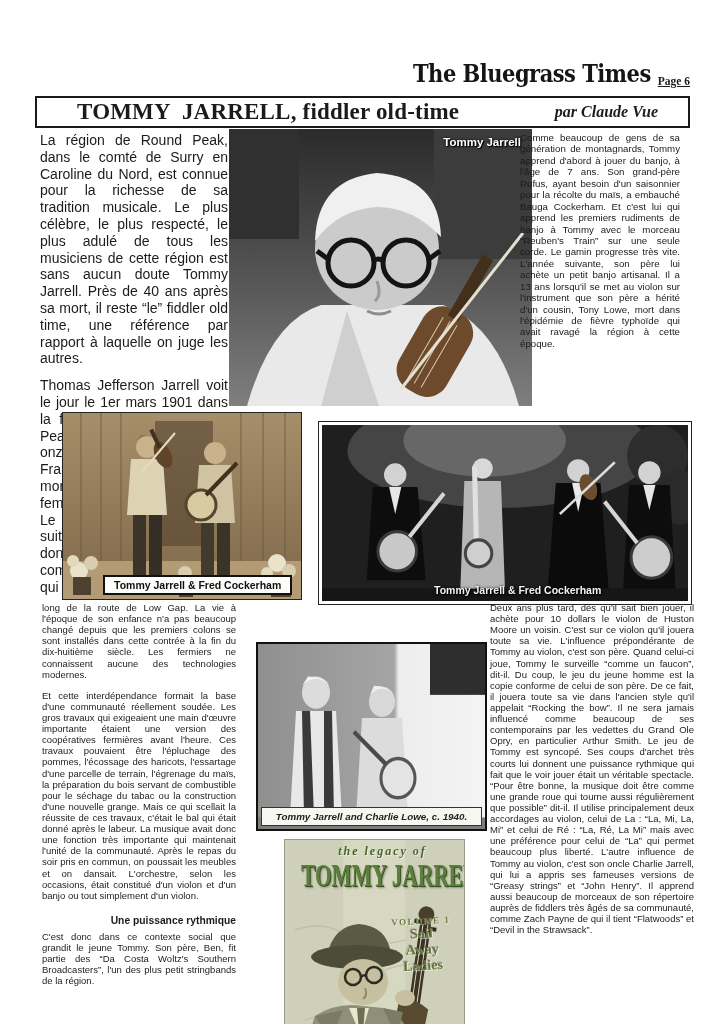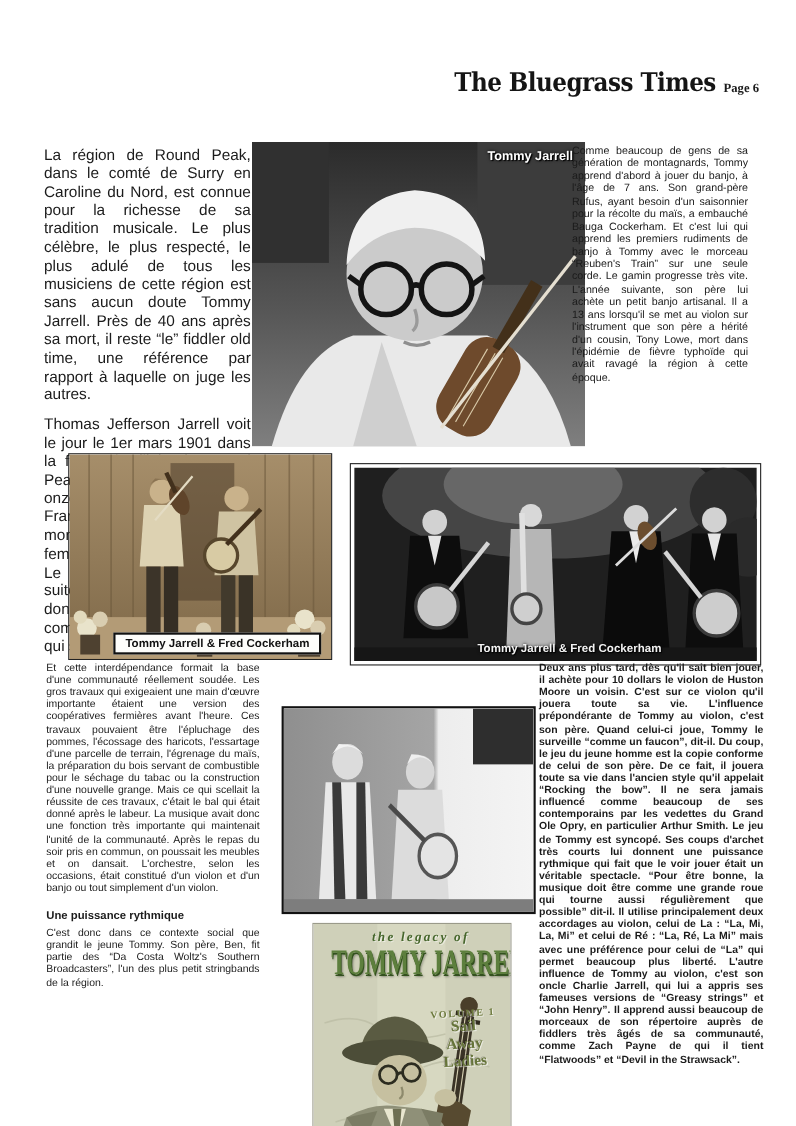--- a/index.html
+++ b/index.html
@@ -9,41 +9,41 @@
     overflow:hidden;
     margin-top:44px;
   }
   
   .masthead-row { position:absolute; top:19px; right:34px; display:flex; align-items:flex-end; gap:7px; }
   .masthead {
     font-family:"DejaVu Serif","Liberation Serif",serif; font-weight:bold;
     font-size:21px; letter-spacing:-0.5px; transform:scaleY(1.12); transform-origin:bottom;
     color:#151515;
   }
-  .page-num { font-family:"Liberation Serif",serif; font-weight:bold; font-size:11.5px; padding-bottom:1px; }
+  .page-num { font-family:"Liberation Serif",serif; font-weight:bold; font-size:11.5px; padding-bottom:1px;text-decoration:underline; }
   .title-box {
     position:absolute; left:35px; top:52px; width:651px; height:28px;
     border:2px solid #1a1a1a; display:flex; align-items:center; background:#fff;
   }
   .title {
     font-family:"Liberation Serif","DejaVu Serif",serif; font-weight:bold;
     font-size:23px; margin-left:40px; letter-spacing:0.2px; white-space:nowrap;
   }
   .byline {
     font-family:"Liberation Serif","DejaVu Serif",serif; font-weight:bold; font-style:italic;
     font-size:16px; margin-left:auto; margin-right:30px; white-space:nowrap;
   }
   
   .col { position:absolute; font-size:9.5px; line-height:1.17; text-align:justify; hyphens:auto; }
   .col p { margin:0 0 10px 0; }
   .col-intro-left  { left:40px;  top:88px;  width:188px; font-size:14px; line-height:1.2; }
   .col-intro-right { left:520px; top:88px;  width:160px; font-size:9.7px; line-height:1.18; }
   .col-bottom-left { left:42px;  top:558px; width:194px; }
-  .col-bottom-right{ left:490px; top:558px; width:204px;font-weight:bold; }
-  .sub-heading { font-weight:bold; font-size:10.3px; text-align:left; margin:14px 0 4px 0; }
+  .col-bottom-right{ left:490px; top:558px; width:204px; }
+  .sub-heading { font-weight:bold; font-size:10.3px; text-align:right; margin:14px 0 4px 0; }
   
   .photo { position:absolute; overflow:hidden; }
   .photo svg { display:block; width:100%; height:100%; }
   .photo1 { left:229px; top:85px;  width:303px; height:277px; }
   .photo2 { left:62px;  top:368px; width:238px; height:186px; border:1px solid #222; }
   .photo3 { left:318px; top:377px; width:366px; height:176px; border:1px solid #222; background:#fff; padding:3px; }
   .photo4 { left:256px; top:598px; width:227px; height:185px; border:2px solid #111; background:#fff; }
   .cap-overlay {
     position:absolute; top:7px; right:11px; color:#fff; font-weight:bold; font-size:11.5px;
     text-shadow:0 0 3px #000, 1px 1px 1px #000;
@@ -89,20 +89,24 @@
 </head>
 <body>
 
 <div class="page">
 
   <div class="masthead-row">
     <span class="masthead">The Bluegrass Times</span>
     <span class="page-num">Page 6</span>
   </div>
 
+  <div class="title-box">
+    <span class="title">TOMMY &nbsp;JARRELL, fiddler old-time</span>
+    <span class="byline">par Claude Vue</span>
+  </div>
 
   <div class="col col-intro-left">
     <p>La région de Round Peak, dans le comté de Surry en Caroline du Nord, est connue pour la richesse de sa tradition musicale. Le plus célèbre, le plus respecté, le plus adulé de tous les musiciens de cette région est sans aucun doute Tommy Jarrell. Près de 40 ans après sa mort, il reste “le” fiddler old time, une référence par rapport à laquelle on juge les autres.</p>
     <p>Thomas Jefferson Jarrell voit le jour le 1er mars 1901 dans la ferme familiale de Round Peak. Il est le second des onze enfants de Benjamin Franklin Jarrell, que tout le monde appelle “Ben”, et sa femme Susan née Amburn. Le jeune Thomas, tout de suite surnommé Tommy, naît donc dans une petite communauté montagnarde qui s'étire le</p>
   </div>
 
   <div class="photo photo1">
     <svg viewBox="0 0 303 277" preserveAspectRatio="none">
       <defs>
         <linearGradient id="p1bg" x1="0" y1="0" x2="0" y2="1">
@@ -228,20 +232,21 @@
       <path d="M302,58 L342,58 L348,162 L296,162 Z" fill="#0d0d0d"></path>
       <path d="M316,58 L328,58 L322,82 Z" fill="#e6e6e6"></path>
       <circle cx="324" cy="128" r="20" fill="#cdcdcd" stroke="#3a3a3a" stroke-width="3"></circle>
       <line x1="310" y1="114" x2="278" y2="74" stroke="#d6d6d6" stroke-width="4"></line>
       <rect x="0" y="158" width="360" height="12" fill="#161616"></rect>
     </svg>
     <span class="cap-overlay2">Tommy Jarrell &amp; Fred Cockerham</span>
   </div>
 
   <div class="col col-bottom-left">
+    <p>long de la route de Low Gap. La vie à l'époque de son enfance n'a pas beaucoup changé depuis que les premiers colons se sont installés dans cette contrée à la fin du dix-huitième siècle. Les fermiers ne connaissent aucune des technologies modernes.</p>
     <p>Et cette interdépendance formait la base d'une communauté réellement soudée. Les gros travaux qui exigeaient une main d'œuvre importante étaient une version des coopératives fermières avant l'heure. Ces travaux pouvaient être l'épluchage des pommes, l'écossage des haricots, l'essartage d'une parcelle de terrain, l'égrenage du maïs, la préparation du bois servant de combustible pour le séchage du tabac ou la construction d'une nouvelle grange. Mais ce qui scellait la réussite de ces travaux, c'était le bal qui était donné après le labeur. La musique avait donc une fonction très importante qui maintenait l'unité de la communauté. Après le repas du soir pris en commun, on poussait les meubles et on dansait. L'orchestre, selon les occasions, était constitué d'un violon et d'un banjo ou tout simplement d'un violon.</p>
     <div class="sub-heading">Une puissance rythmique</div>
     <p>C'est donc dans ce contexte social que grandit le jeune Tommy. Son père, Ben, fit partie des “Da Costa Woltz's Southern Broadcasters”, l'un des plus petit stringbands de la région.</p>
   </div>
 
   <div class="photo photo4">
     <svg viewBox="0 0 227 160" preserveAspectRatio="none">
       <defs>
         <linearGradient id="p4bg" x1="0" y1="0" x2="1" y2="0">
           <stop offset="0" stop-color="#8f8f8f"></stop>
@@ -259,20 +264,21 @@
       <path d="M44,58 L52,58 L56,150 L46,150 Z" fill="#3a3a3a"></path>
       <path d="M66,58 L74,58 L76,150 L66,150 Z" fill="#3a3a3a"></path>
 
       <circle cx="124" cy="50" r="13" fill="#d8d8d8"></circle>
       <path d="M112,44 Q124,33 136,44 Q130,36 116,36 Z" fill="#efefef"></path>
       <path d="M104,64 L144,64 L150,150 L98,150 Z" fill="#dcdcdc"></path>
       <circle cx="140" cy="116" r="17" fill="#e4e4e4" stroke="#555" stroke-width="3"></circle>
       <line x1="128" y1="104" x2="96" y2="76" stroke="#4a4a4a" stroke-width="4"></line>
       <rect x="0" y="150" width="227" height="10" fill="#7d7d7d"></rect>
     </svg>
+    <span class="cap-strip">Tommy Jarrell and Charlie Lowe, c. 1940.</span>
   </div>
 
   <div class="album">
     <svg viewBox="0 0 179 213" preserveAspectRatio="none">
       <rect width="179" height="213" fill="#cfd0b9"></rect>
       <rect x="58" y="0" width="62" height="213" fill="#dadbc4" opacity="0.7"></rect>
       <g stroke="#bdbea6" stroke-width="1.5" fill="none" opacity="0.8">
         <path d="M10,90 Q40,80 60,95 T120,100"></path>
           <path d="M100,130 Q130,118 160,130"></path>
         <path d="M20,180 Q50,170 70,184"></path>

